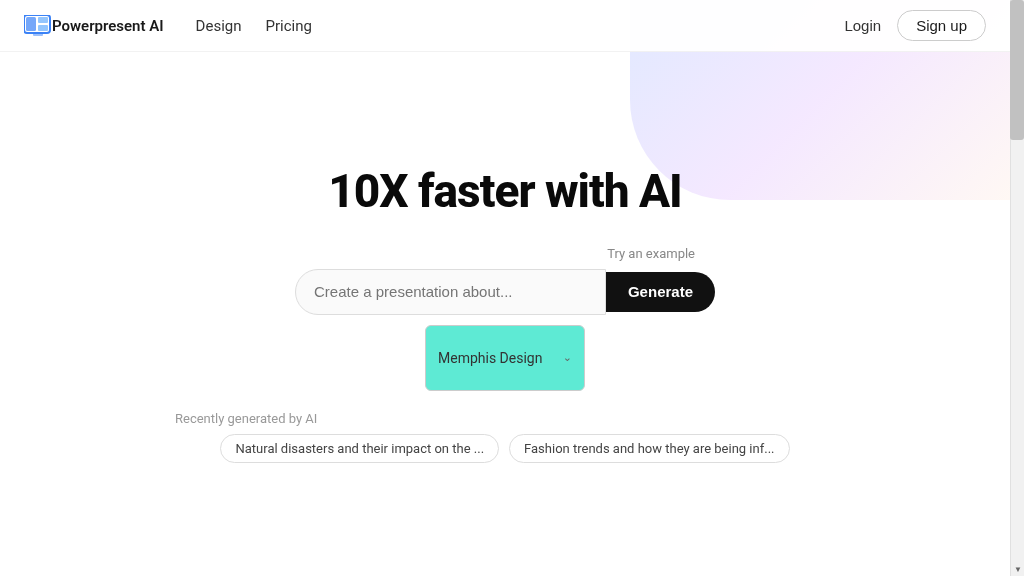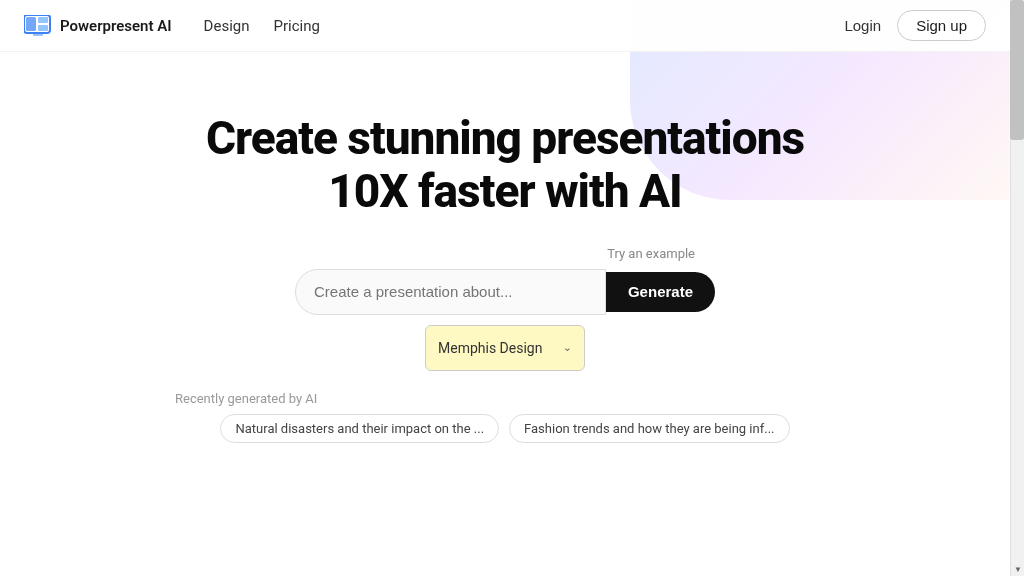--- a/index.html
+++ b/index.html
@@ -62,21 +62,20 @@
       align-items: center;
       padding: 0 24px;
       background: rgba(255,255,255,0.95);
       z-index: 10;
       border-bottom: 1px solid rgba(0,0,0,0.05);
     }
 
     .logo-area {
       display: flex;
       align-items: center;
-      gap: 8px;
       margin-right: 32px;
     }
 
     .logo-icon {
       width: 28px;
       height: 22px;
     }
 
     .logo-text {
       font-size: 15px;
@@ -220,24 +219,24 @@
     .dropdown-row {
       margin-top: 10px;
     }
 
     .dropdown {
       display: flex;
       align-items: center;
       gap: 6px;
       border: 1.5px solid #ccc;
       border-radius: 6px;
-      padding: 14px 12px;
+      padding: 24px 12px;
       font-size: 14px;
       color: #333;
-      background: #fef9c3;
+      background: #5eead4;
       cursor: pointer;
       min-width: 160px;
     }
 
     .dropdown-arrow {
       font-size: 11px;
       color: #666;
       margin-left: auto;
     }
 
@@ -314,21 +313,21 @@
   </nav>
 
   <div class="header-right">
     <button class="login-btn">Login</button>
     <button class="signup-btn">Sign up</button>
   </div>
 </header>
 
 <main class="main">
   <h1 class="hero-title">
-    <span>Create stunning presentations</span><br>
+    <br>
     <span>10X faster with AI</span>
   </h1>
 
 
   <div class="search-area">
     <span class="try-example-label">Try an example</span>
     <div class="search-row">
       <input class="search-input" type="text" placeholder="Create a presentation about..." style="">
       <button class="generate-btn">Generate</button>
     </div>

